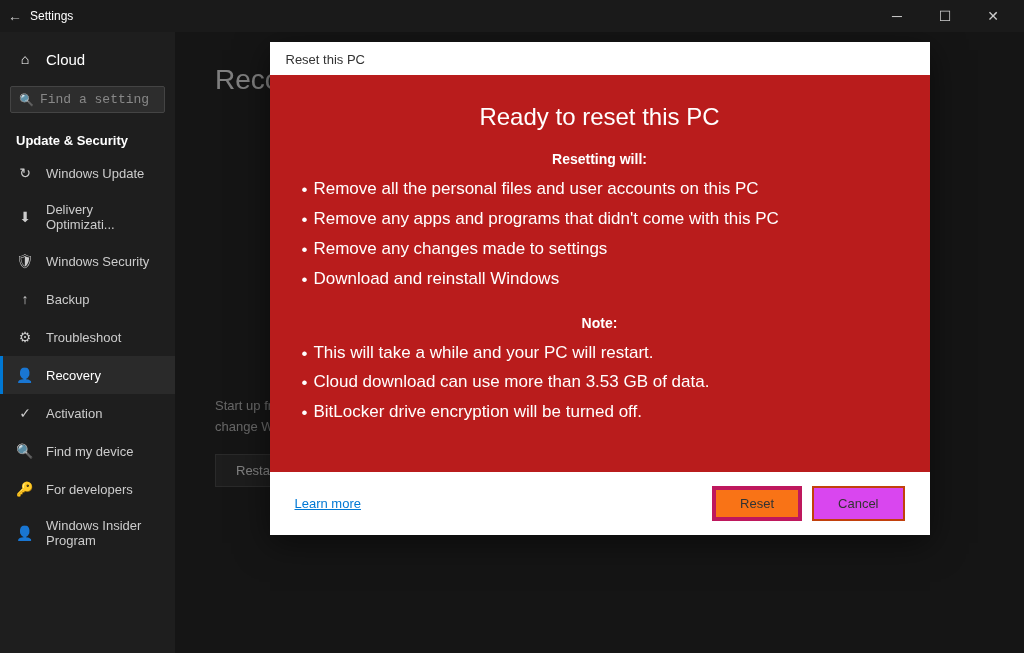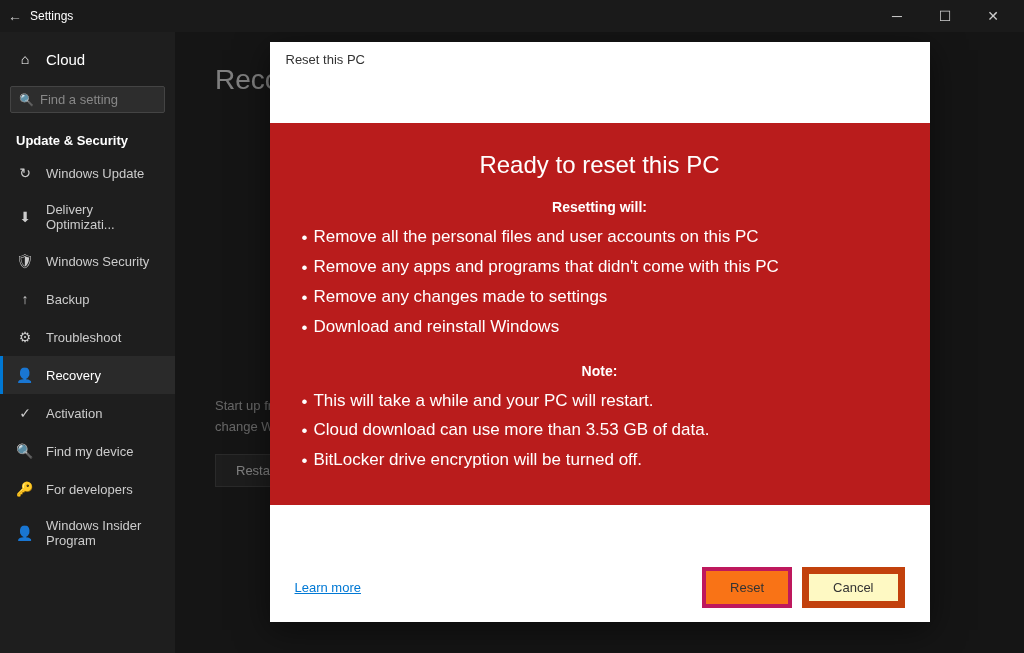--- a/index.html
+++ b/index.html
@@ -84,20 +84,21 @@
       padding: 5px 8px;
       gap: 6px;
     }
     .search-box input {
       background: transparent;
       border: none;
       outline: none;
       color: #ccc;
       font-size: 13px;
       width: 100%;
+      font-family: Liberation Mono, monospace;
     }
     .search-box input::placeholder { color: #888; }
     .sidebar-section-title {
       font-size: 11px;
       font-weight: 600;
       color: #fff;
       padding: 8px 16px 6px 16px;
       text-transform: none;
       font-size: 13px;
       font-weight: 700;
@@ -178,21 +179,20 @@
       padding-top: 10px;
       z-index: 100;
     }
     .modal {
       background: #fff;
       width: 660px;
       max-height: 580px;
       display: flex;
       flex-direction: column;
       box-shadow: 0 8px 32px rgba(0,0,0,0.5);
-      gap: 48px;
     }
     .modal-titlebar {
       background: #fff;
       padding: 10px 16px 8px 16px;
       font-size: 13px;
       color: #333;
       border-bottom: none;
       flex-shrink: 0;
     }
     .modal-body {
@@ -245,22 +245,22 @@
       background: none;
       border: none;
     }
     .modal-footer-buttons {
       display: flex;
       gap: 10px;
     }
     .modal-btn {
       padding: 6px 24px;
       font-size: 13px;
-      border: 7px solid #c2410c;
-      background: #fef9c3;
+      border: 2px solid #c2410c;
+      background: #d946ef;
       cursor: pointer;
       color: #333;
       min-width: 80px;
     }
     .modal-btn.primary {
       background: #f97316;
       border: 4px solid #be185d;
     }
   </style>
 </head>

